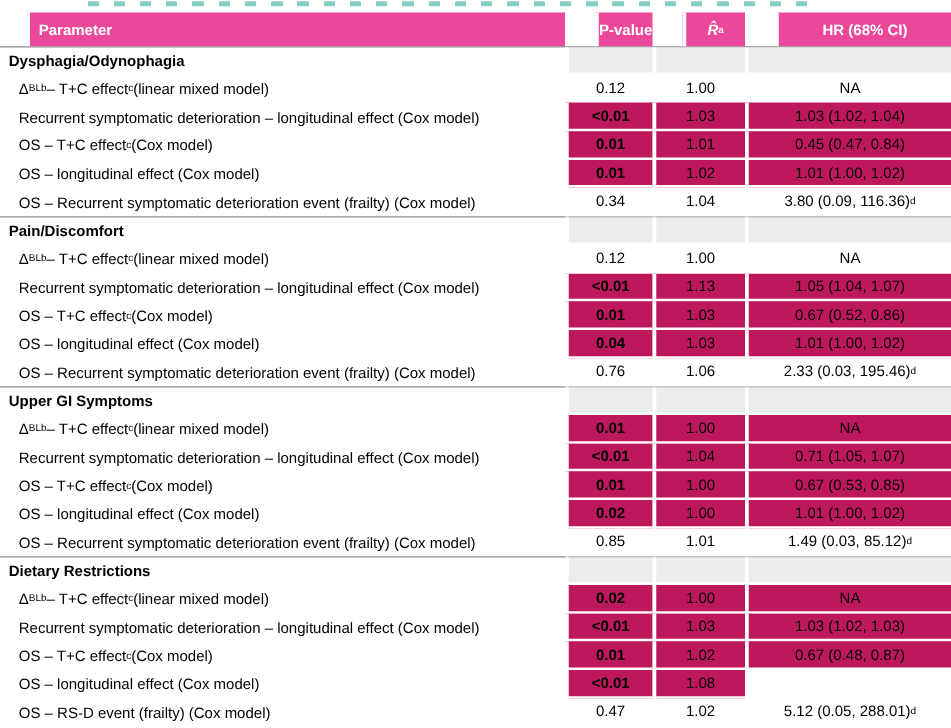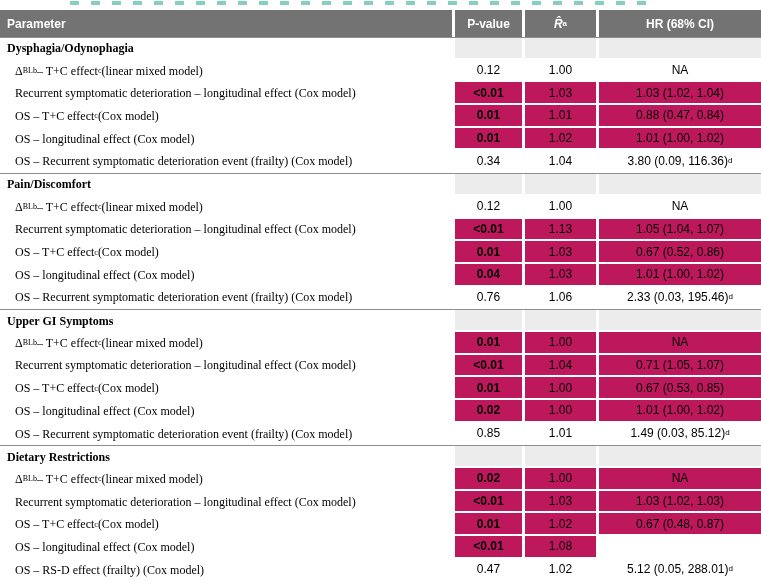--- a/index.html
+++ b/index.html
@@ -10,36 +10,36 @@
   .topstrip{position:relative;height:10px}
   .teal-marks{
     position:absolute;left:70px;top:1px;width:578px;height:4px;
     background:repeating-linear-gradient(90deg,
       rgba(91,191,174,.75) 0 9px, transparent 9px 21px);
   }
   .grid{display:grid;grid-template-columns:452px 70px 74px 165px}
   
   .hdr{height:27px}
   .hdr>div{
-    background:#737373;color:#fff;font-weight:bold;font-size:12px;
+    background:#ec4899;color:#fff;font-weight:bold;font-size:12px;
     display:flex;align-items:center;justify-content:center;
-    border-left:3px solid #fff;box-sizing:border-box;
+    border-left:3px solid #fff;box-sizing:border-box;margin-left:24px;
   }
   .hdr>div:first-child{justify-content:flex-start;padding-left:7px;border-left:none}
   .rhat{font-style:italic}
   
   .t-row{height:22.7px;font-size:12px;box-sizing:border-box}
   .c{
     display:flex;align-items:center;justify-content:center;height:100%;
     border-left:3px solid #fff;border-bottom:2px solid #fff;box-sizing:border-box;
     text-align:center;white-space:nowrap;
   }
   .pc{
     display:flex;align-items:center;justify-content:flex-start;height:100%;
-    padding-left:15px;box-sizing:border-box;white-space:nowrap;font-family:Liberation Serif, serif;
+    padding-left:15px;box-sizing:border-box;white-space:nowrap;
   }
   .section{border-top:1px solid #8E8E8E}
   .section .pc{font-weight:bold;padding-left:7px}
   .section .c{background:#ECECEC}
   .hl .c{background:#be185d}
   .bold{font-weight:bold}
   sub{font-size:8px;line-height:0}
   sup{font-size:8px;line-height:0}
 </style>
 </head>
@@ -99,21 +99,21 @@
   </div>
 
   <div class="grid t-row hl">
     <div class="pc">
           <span>OS – T+C effect</span>
           <sup>c</sup>
           <span> (Cox model)</span>
         </div>
     <div class="c bold">0.01</div>
     <div class="c">1.01</div>
-    <div class="c">0.88 (0.47, 0.84)</div>
+    <div class="c">0.45 (0.47, 0.84)</div>
   </div>
 
   <div class="grid t-row hl">
     <div class="pc">
           <span>OS – longitudinal effect (Cox model)</span>
         </div>
     <div class="c bold">0.01</div>
     <div class="c">1.02</div>
     <div class="c">1.01 (1.00, 1.02)</div>
   </div>
@@ -289,21 +289,21 @@
   <div class="grid t-row hl">
     <div class="pc">
           <span>OS – longitudinal effect (Cox model)</span>
         </div>
     <div class="c bold">&lt;0.01</div>
     <div class="c">1.08</div>
   </div>
 
   <div class="grid t-row">
     <div class="pc">
-          <span>OS – RS-D effect (frailty) (Cox model)</span>
+          <span>OS – RS-D event (frailty) (Cox model)</span>
         </div>
     <div class="c">0.47</div>
     <div class="c">1.02</div>
     <div class="c">5.12 (0.05, 288.01)<sup>d</sup></div>
   </div>
 </div>
 
 </div>
 
 </body></html>

